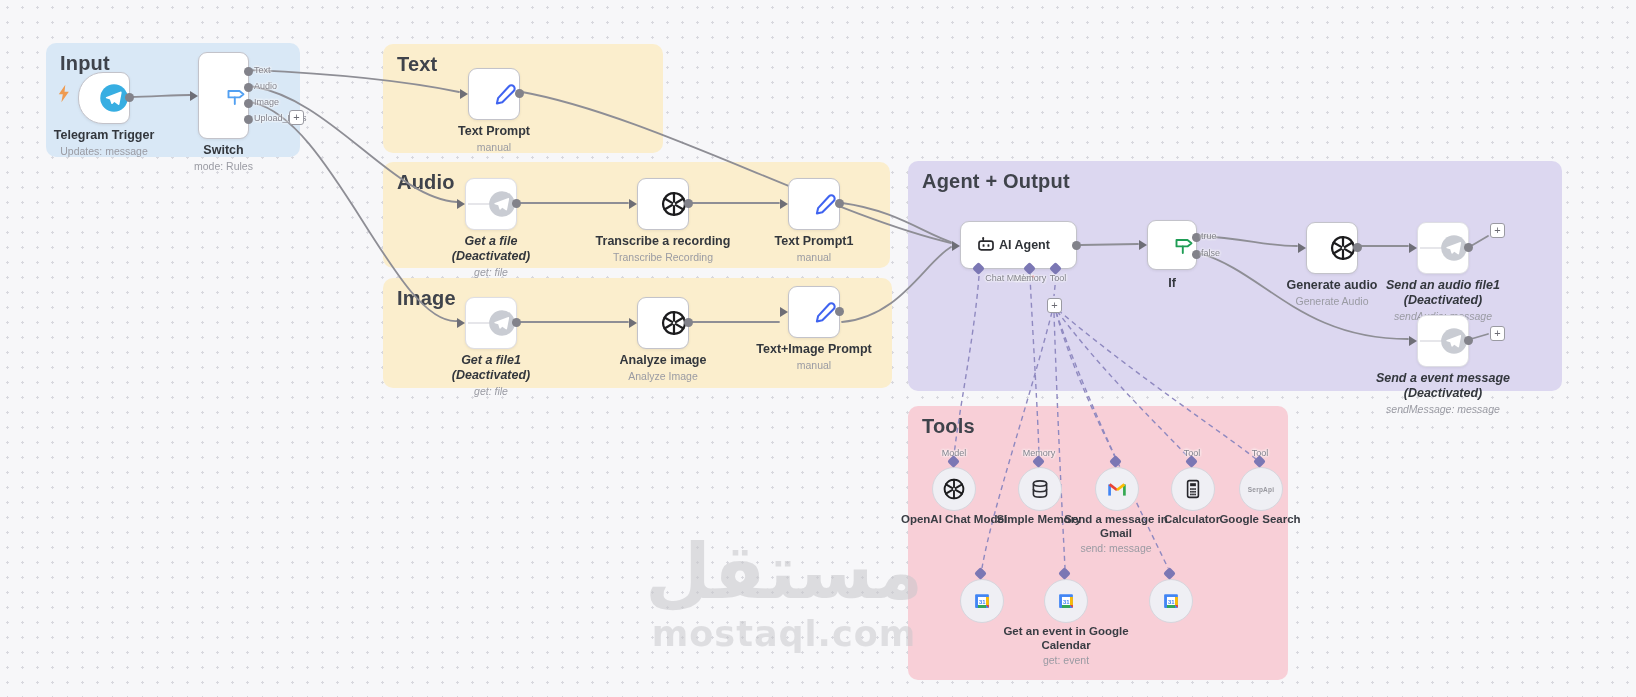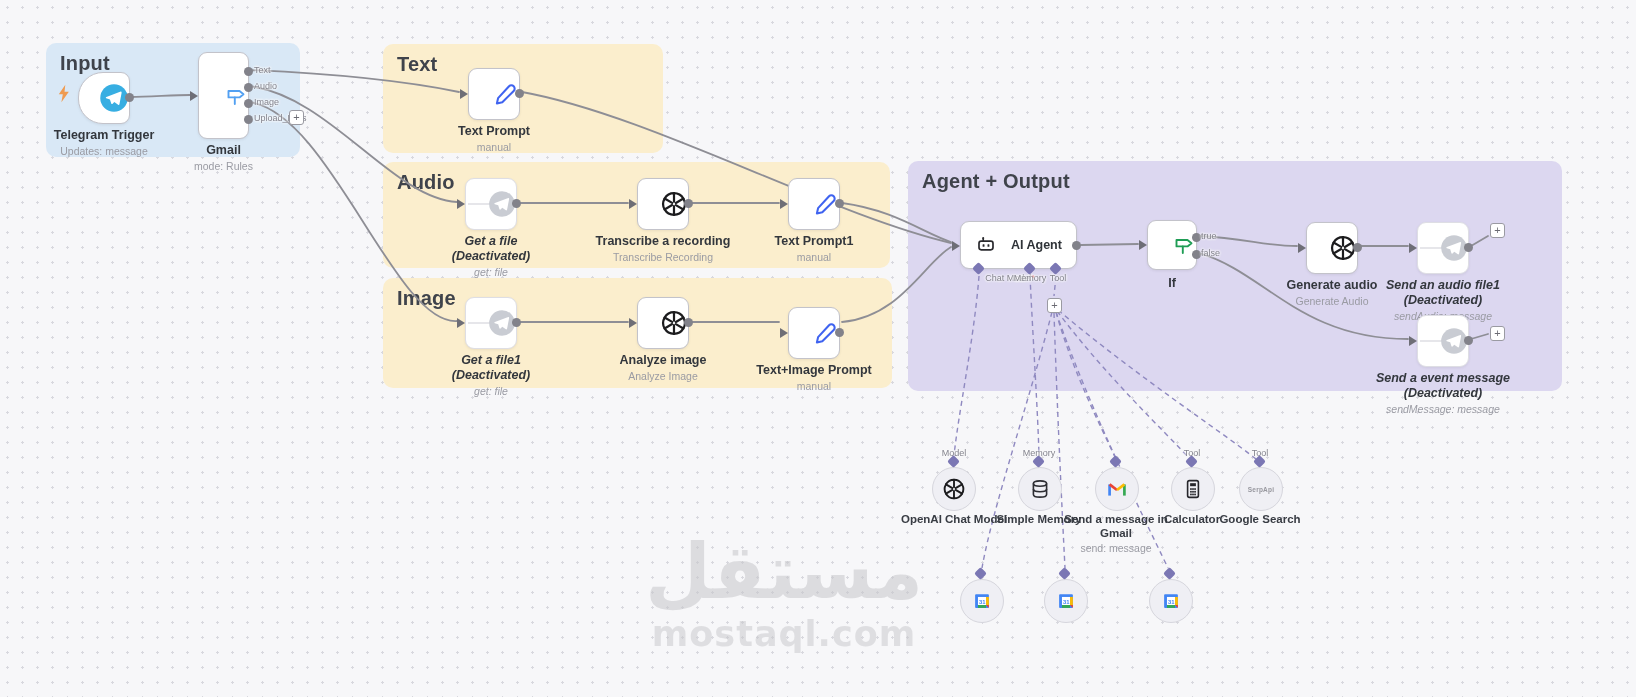--- a/index.html
+++ b/index.html
@@ -4,21 +4,21 @@
 <style>
   html,body{margin:0;padding:0;background:#f7f7f9;font-family:"Liberation Sans",sans-serif;}
   .canvas{position:relative;width:1636px;height:697px;overflow:hidden;background:#f7f7f9;
     background-image:radial-gradient(circle,#d8d8de 1.1px,transparent 1.4px);background-size:15px 15px;}
   .group{position:absolute;border-radius:10px;z-index:1;}
   .group-title{padding:9px 14px;font-size:20px;font-weight:700;color:#3f434b;letter-spacing:.2px;}
   .wires{position:absolute;left:0;top:0;z-index:2;}
   .node{position:absolute;width:50px;height:50px;background:#fff;border:1px solid #c3c3ca;border-radius:9px;
     z-index:3;display:flex;align-items:center;justify-content:flex-end;box-shadow:0 1px 3px rgba(0,0,0,.07);}
   .node.trigger{border-radius:25px 9px 9px 25px;}
-  .node.wide{width:117px;height:48px;justify-content:flex-start;gap:13px;padding-left:13px;box-sizing:border-box;}
+  .node.wide{width:117px;height:48px;justify-content:flex-start;gap:1px;padding-left:13px;box-sizing:border-box;}
   .node.deact{border-color:#dedee4;font-style:italic;}
   .node.deact::before{content:'';position:absolute;left:2px;right:2px;top:24px;height:2px;background:#e6e6ea;}
   .node svg{position:relative;}
   .agent-label{font-size:12.5px;font-weight:700;color:#2f3338;}
   .nlabel{position:absolute;top:55px;left:50%;transform:translateX(-50%);width:164px;text-align:center;
     font-size:12.5px;font-weight:600;color:#33373d;line-height:1.2;z-index:3;}
   .nsub{font-weight:400;font-size:10.5px;color:#9a9ba3;margin-top:2px;}
   .ep-out{position:absolute;right:-5px;width:9px;height:9px;border-radius:50%;background:#82828a;z-index:4;}
   .ep-in{position:absolute;left:-9px;width:0;height:0;border-top:5px solid transparent;
     border-bottom:5px solid transparent;border-left:8px solid #6e6e76;z-index:4;}
@@ -134,20 +134,23 @@
     <div class="group-title">Text</div>
   </div>
   <div class="group" style="left:383px;top:162px;width:507px;height:106px;background:#fbeecd;">
     <div class="group-title">Audio</div>
   </div>
   <div class="group" style="left:383px;top:278px;width:509px;height:110px;background:#fbeecd;">
     <div class="group-title">Image</div>
   </div>
   <div class="group" style="left:908px;top:161px;width:654px;height:230px;background:#dcd7f0;">
     <div class="group-title">Agent + Output</div>
+  </div>
+  <div class="group" style="left:908px;top:406px;width:380px;height:274px;background:#f8cfd7;">
+    <div class="group-title">Tools</div>
   </div>
 
   <svg class="wires" width="1636" height="697">
     <g fill="none" stroke="#8e8e95" stroke-width="1.8" stroke-linecap="round">
       <path d="M130 97 C150 97 172 95 190 95"></path>
       <path d="M249 70 C320 73 400 80 459 92"></path>
       <path d="M249 86 C330 96 392 198 457 202"></path>
       <path d="M249 102 C330 113 395 325 457 321"></path>
       <path d="M520 203 L628 203"></path>
       <path d="M692 203 L779 203"></path>
@@ -194,21 +197,21 @@
   <div class="node" style="left:198px;top:52px;width:49px;height:85px">
     <span class="ep-in" style="top:38px"></span>
     <span class="ep-out" style="top:14px"></span>
     <span class="ep-out" style="top:30px"></span>
     <span class="ep-out" style="top:46px"></span>
     <span class="ep-out" style="top:62px"></span>
     <svg width="24" height="24" style="color:#52a0f2">
         <use href="#i-sign"></use>
       </svg>
     <div class="nlabel" style="top:90px">
-      <div>Gmail</div>
+      <div>Switch</div>
       <div class="nsub">mode: Rules</div>
     </div>
   </div>
   <span class="port-label" style="left:254px;top:65px">Text</span>
   <span class="port-label" style="left:254px;top:81px">Audio</span>
   <span class="port-label" style="left:254px;top:97px">Image</span>
   <span class="port-label" style="left:254px;top:113px">Upload_Files</span>
   <div class="plus" style="left:289px;top:110px">+</div>
 
   <div class="node" style="left:468px;top:68px">
@@ -274,21 +277,21 @@
     <span class="ep-in" style="top:20px"></span>
     <span class="ep-out" style="top:20px"></span>
     <svg width="28" height="28">
         <use href="#i-oai"></use>
       </svg>
     <div class="nlabel">
       <div>Analyze image</div>
       <div class="nsub">Analyze Image</div>
     </div>
   </div>
-  <div class="node" style="left:788px;top:307px">
+  <div class="node" style="left:788px;top:286px">
     <span class="ep-in" style="top:20px"></span>
     <span class="ep-out" style="top:20px"></span>
     <svg width="26" height="26">
         <use href="#i-pen"></use>
       </svg>
     <div class="nlabel">
       <div>Text+Image Prompt</div>
       <div class="nsub">manual</div>
     </div>
   </div>
@@ -412,20 +415,24 @@
         <use href="#i-gcal"></use>
       </svg>
   </div>
 
   <span class="dia" style="left:1060px;top:569px"></span>
   <div class="tool" style="left:1044px;top:579px">
     <svg width="22" height="22">
         <use href="#i-gcal"></use>
       </svg>
   </div>
+  <div class="tool-label" style="left:1003px;top:624px">
+    <div>Get an event in Google Calendar</div>
+    <div class="nsub">get: event</div>
+  </div>
 
   <span class="dia" style="left:1165px;top:569px"></span>
   <div class="tool" style="left:1149px;top:579px">
     <svg width="22" height="22">
         <use href="#i-gcal"></use>
       </svg>
   </div>
 
   <div class="wm wm-ar">مستقل</div>
   <div class="wm wm-en">mostaql.com</div>

